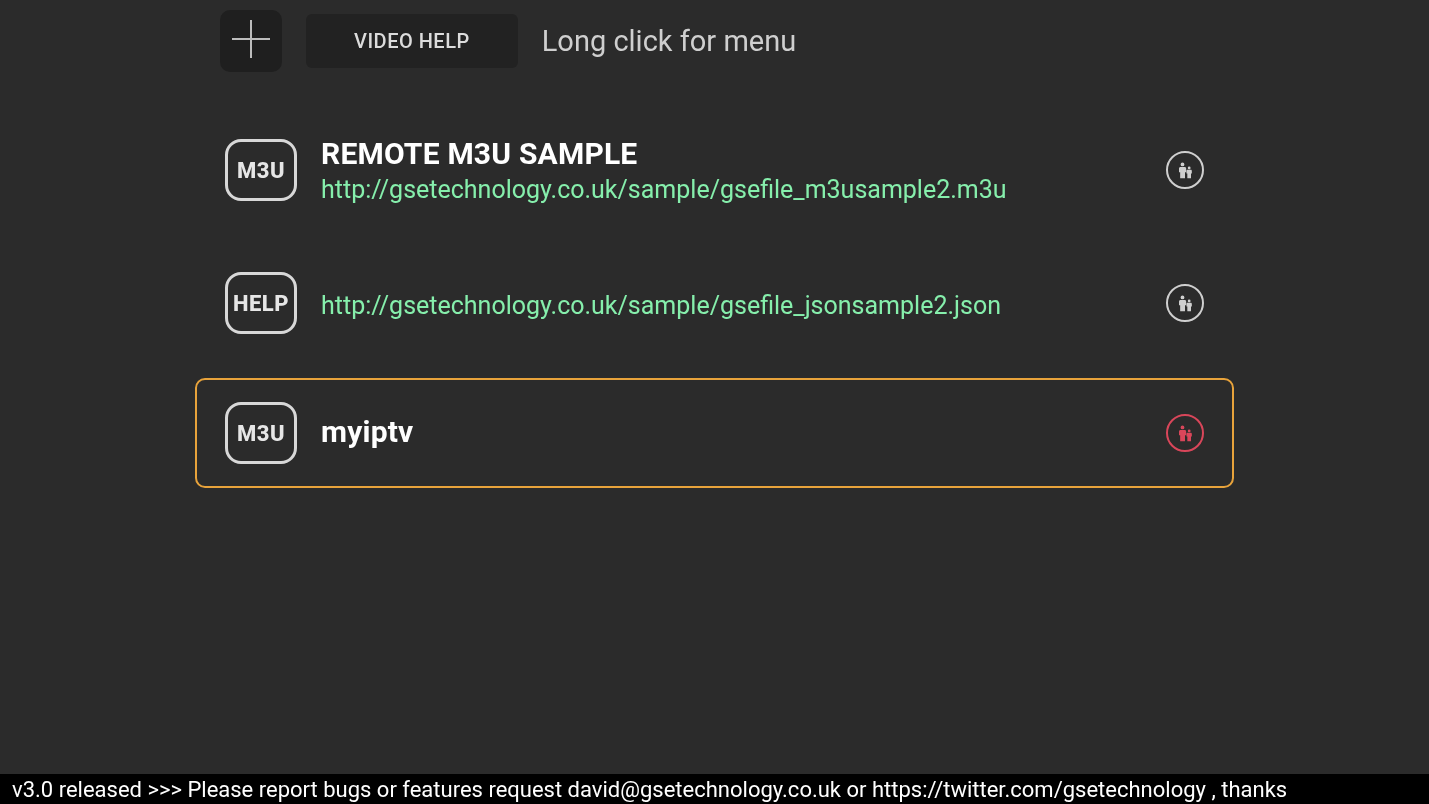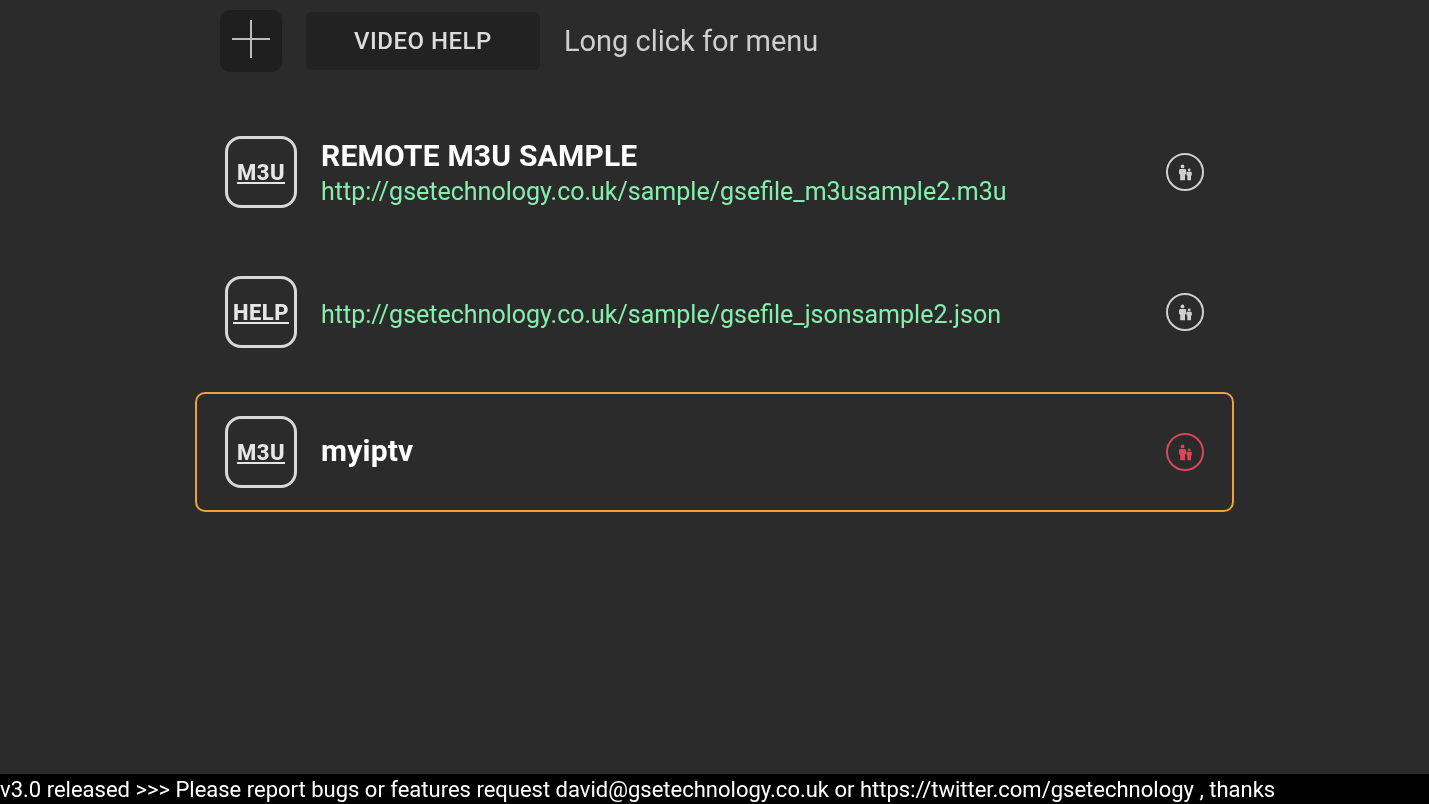--- a/index.html
+++ b/index.html
@@ -29,21 +29,21 @@
     border-radius: 10px;
     display: flex;
     align-items: center;
     justify-content: center;
     cursor: pointer;
   }
   .add-btn svg { width: 46px; height: 46px; }
   .video-help-btn {
     background: #222222;
     color: #dcdcdc;
-    font-size: 24px;
+    font-size: 20px;
     font-weight: 500;
     letter-spacing: 0.5px;
     padding: 15px 48px;
     border-radius: 6px;
     cursor: pointer;
   }
   .hint-text {
     color: #cfcfcf;
     font-size: 29px;
     font-weight: 400;
@@ -62,32 +62,31 @@
     border: 2px solid transparent;
     cursor: pointer;
     position: relative;
   }
   .playlist-item.selected {
     border-color: #e8a33b;
   }
   .playlist-item + .playlist-item { margin-top: 20px; }
   .type-badge {
     width: 72px;
-    height: 72px;
+    height: 62px;
     border: 3px solid #d8d8d8;
     border-radius: 16px;
     display: flex;
     align-items: center;
     justify-content: center;
     color: #e6e6e6;
     font-weight: 800;
     font-size: 22px;
     letter-spacing: 0.5px;
     flex-shrink: 0;
-    text-decoration: underline;
   }
   .playlist-text {
     margin-left: 24px;
     flex: 1;
     min-width: 0;
   }
   .playlist-title {
     color: #ffffff;
     font-size: 30px;
     font-weight: 700;
@@ -123,21 +122,21 @@
     position: absolute;
     left: 0;
     right: 0;
     bottom: 0;
     height: 30px;
     background: #000000;
     color: #ffffff;
     font-size: 22px;
     display: flex;
     align-items: center;
-    padding-left: 0;
+    padding-left: 12px;
     white-space: nowrap;
     overflow: hidden;
   }
 </style>
 </head>
 <body>
 
 <div class="container">
   <div class="header-row">
     <div class="add-btn">

